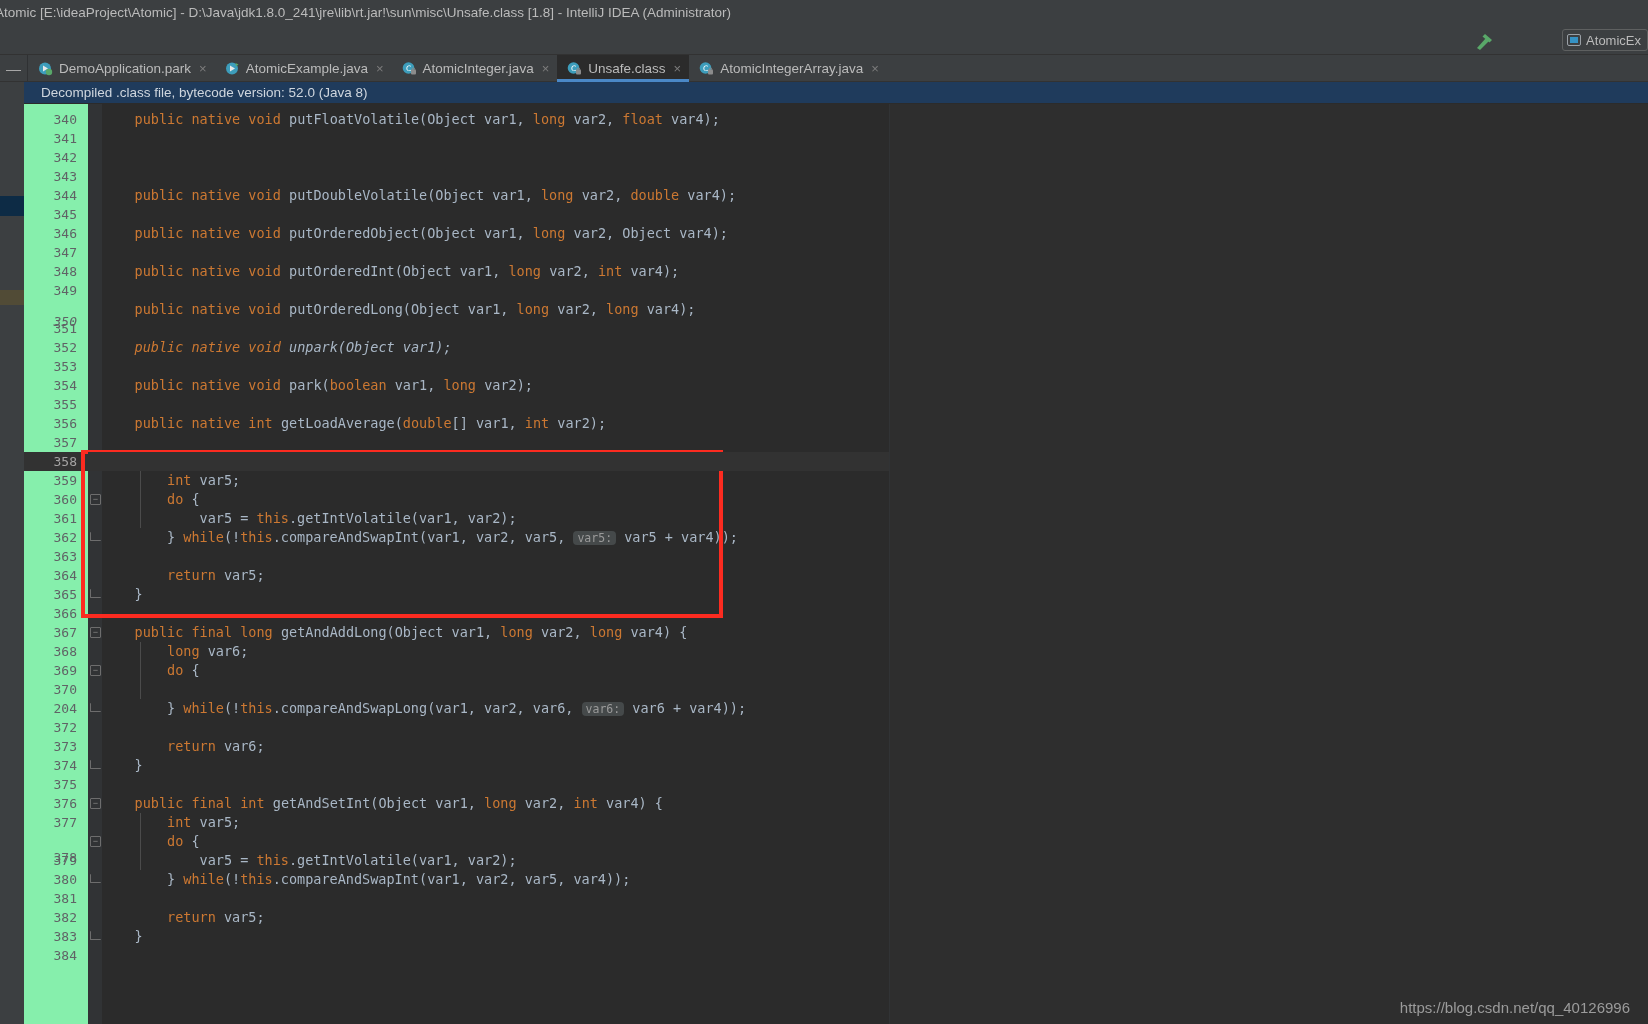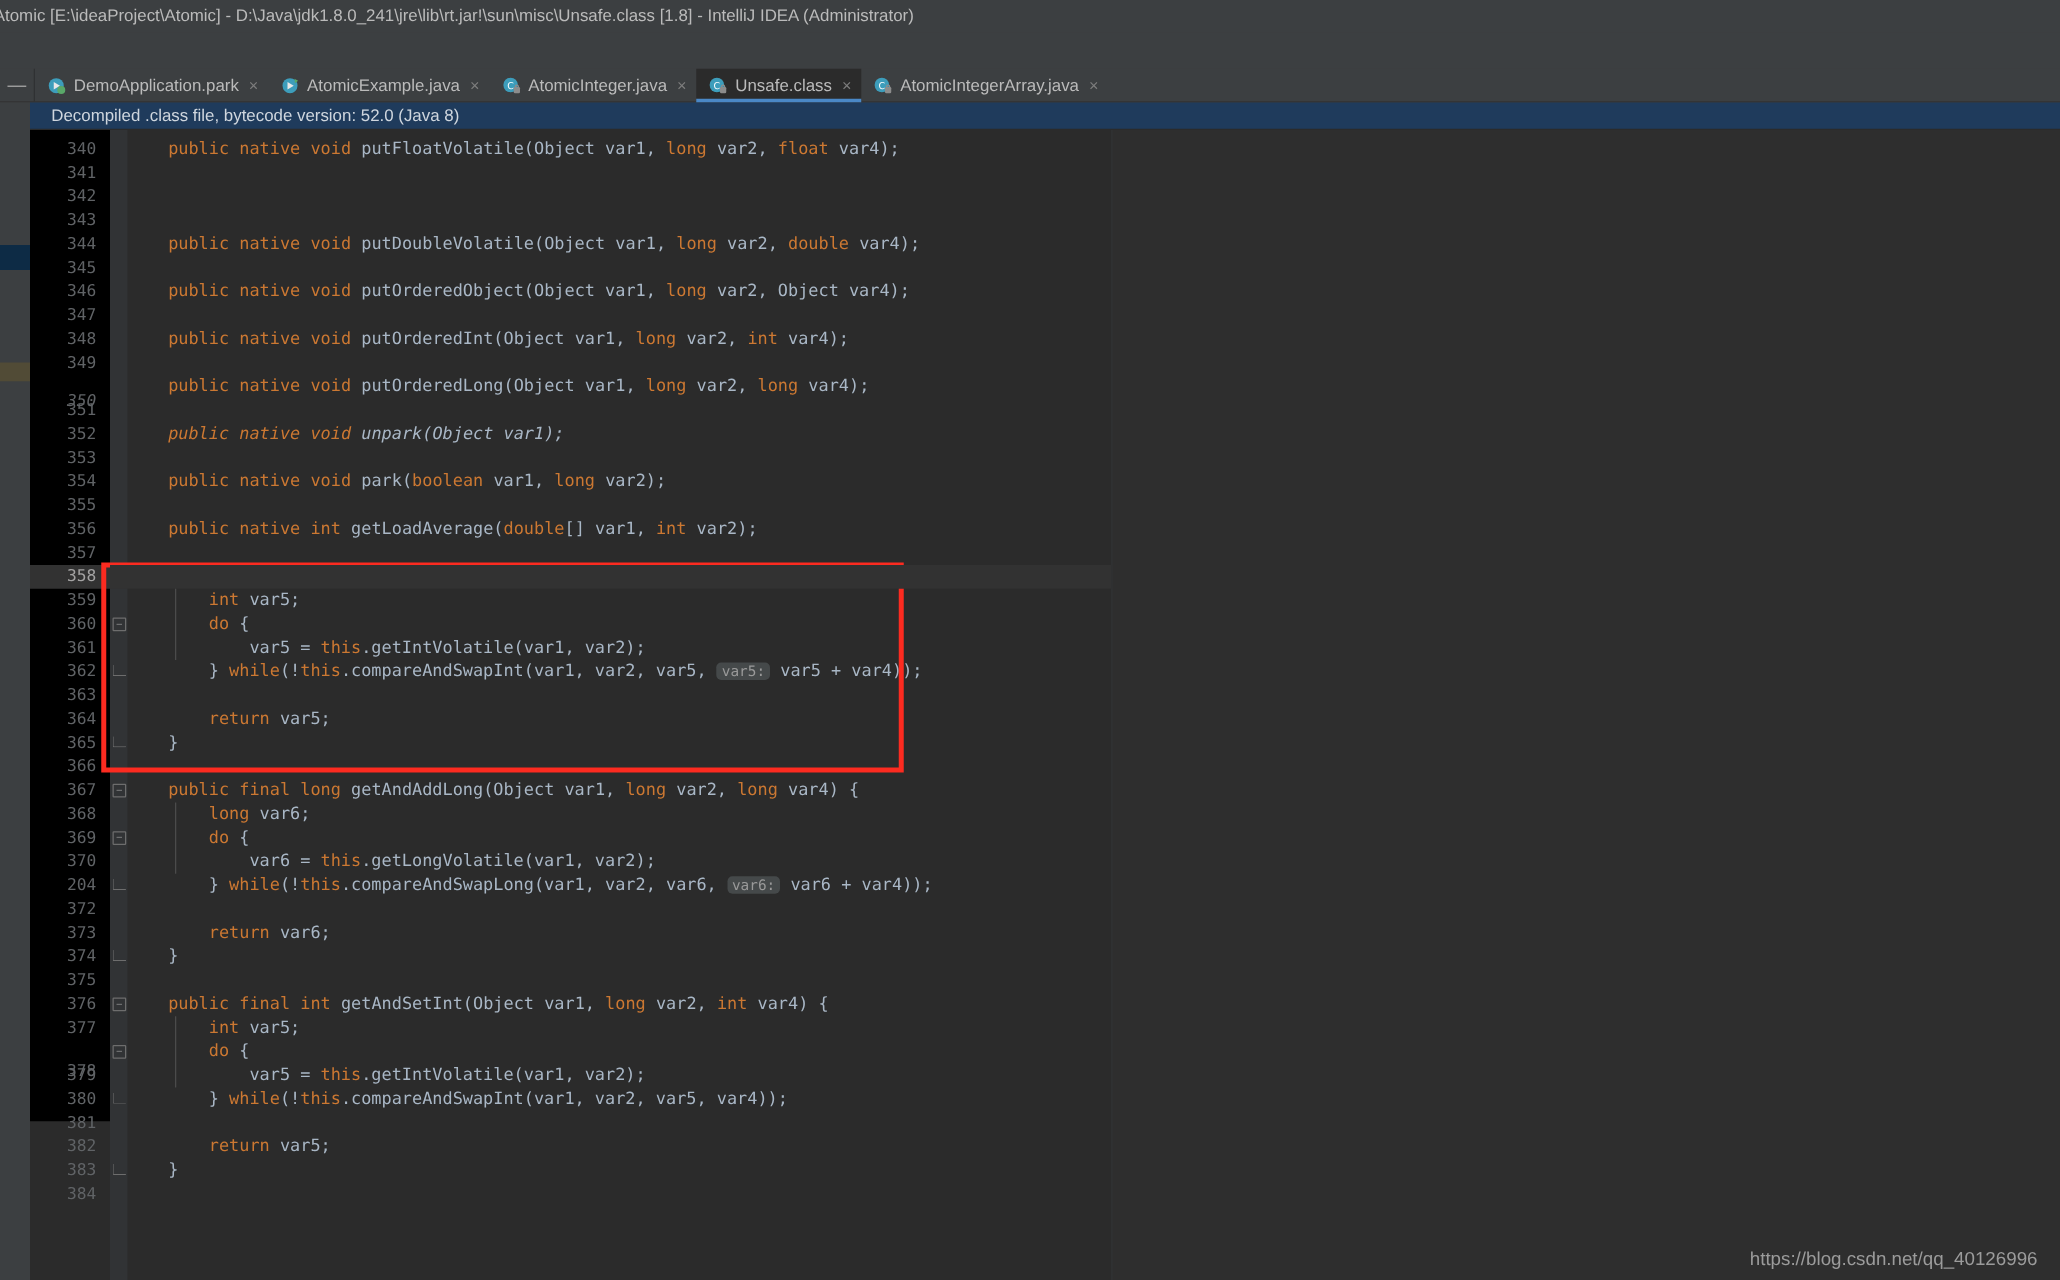--- a/index.html
+++ b/index.html
@@ -73,22 +73,22 @@
   
   .editor {
     position: absolute; left: 0; top: 104px; width: 1648px; height: 920px;
     background: #2b2b2b; overflow: hidden;
   }
   .markerstrip {
     position: absolute; left: 0; top: 0; width: 24px; height: 920px; background: #3c3f41;
   }
   .marker { position: absolute; left: 0; width: 24px; }
   .gutter {
-    position: absolute; left: 24px; top: 0; width: 64px; height: 793px;
-    background: #000000;
+    position: absolute; left: 24px; top: 0; width: 64px; height: 920px;
+    background: #86efac;
   }
   .gutterline {
     position: absolute; left: 0; width: 64px; height: 19px;
     color: #606366; font-family: "DejaVu Sans Mono", monospace; font-size: 13px;
     line-height: 19px; text-align: right; padding-right: 11px;
   }
   .gutterline.cur { color: #a4a3a3; background: #323232; }
   .foldstrip {
     position: absolute; left: 88px; top: 0; width: 14px; height: 920px; background: #313335;
   }
@@ -140,20 +140,32 @@
 </style>
 </head>
 <body>
 
 <div id="app">
 
   <div class="titlebar">
     <span class="txt">Atomic [E:\ideaProject\Atomic] - D:\Java\jdk1.8.0_241\jre\lib\rt.jar!\sun\misc\Unsafe.class [1.8] - IntelliJ IDEA (Administrator)</span>
   </div>
 
+  <div class="navbar">
+    <span class="hammer-icon">
+      <svg width="22" height="20" viewBox="0 0 22 20">
+        <path d="M3 17 L12 7 L15 10 L6 19 Z" fill="#59a869"></path>
+        <path d="M11 3 L18 9 L15.5 11.5 L8.5 5.5 Z" fill="#59a869"></path>
+      </svg>
+    </span>
+    <div class="runcfg">
+      <span class="cfg-ico"></span>
+      <span>AtomicEx</span>
+    </div>
+  </div>
 
   <div class="tabstrip">
     <div class="collapse-btn">—</div>
     <div id="tabs-host" style="display:flex;align-items:stretch;">
         <div class="tab">
           <span class="ficon">
             <svg width="15" height="15" viewBox="0 0 15 15">
               <circle cx="7" cy="7.5" r="6" fill="#3d9dbb"></circle>
               <path d="M5 4.5 L10 7.5 L5 10.5 Z" fill="#e8e8e8"></path>
               <circle cx="11" cy="11" r="3.2" fill="#59a869"></circle>
@@ -307,21 +319,20 @@
         <div class="codeline" style="top: 386px;"><span class="id">        </span><span class="kw">do</span><span class="id"> {</span></div>
         <div class="codeline" style="top: 405px;"><span class="id">            var5 = </span><span class="kw">this</span><span class="id">.getIntVolatile(var1, var2);</span></div>
         <div class="codeline" style="top: 424px;"><span class="id">        } </span><span class="kw">while</span><span class="id">(!</span><span class="kw">this</span><span class="id">.compareAndSwapInt(var1, var2, var5, </span><span class="inlay">var5:</span><span class="id"> var5 + var4));</span></div>
         <div class="codeline" style="top: 443px;"></div>
         <div class="codeline" style="top: 462px;"><span class="id">        </span><span class="kw">return</span><span class="id"> var5;</span></div>
         <div class="codeline" style="top: 481px;"><span class="id">    }</span></div>
         <div class="codeline" style="top: 500px;"></div>
         <div class="codeline" style="top: 519px;"><span class="id">    </span><span class="kw">public</span><span class="id"> </span><span class="kw">final</span><span class="id"> </span><span class="kw">long</span><span class="id"> </span><span class="id">getAndAddLong</span><span class="id">(Object var1, </span><span class="kw">long</span><span class="id"> var2, </span><span class="kw">long</span><span class="id"> var4) {</span></div>
         <div class="codeline" style="top: 538px;"><span class="id">        </span><span class="kw">long</span><span class="id"> var6;</span></div>
         <div class="codeline" style="top: 557px;"><span class="id">        </span><span class="kw">do</span><span class="id"> {</span></div>
-        <div class="codeline" style="top: 576px;"><span class="id">            var6 = </span><span class="kw">this</span><span class="id">.getLongVolatile(var1, var2);</span></div>
         <div class="codeline" style="top: 595px;"><span class="id">        } </span><span class="kw">while</span><span class="id">(!</span><span class="kw">this</span><span class="id">.compareAndSwapLong(var1, var2, var6, </span><span class="inlay">var6:</span><span class="id"> var6 + var4));</span></div>
         <div class="codeline" style="top: 614px;"></div>
         <div class="codeline" style="top: 633px;"><span class="id">        </span><span class="kw">return</span><span class="id"> var6;</span></div>
         <div class="codeline" style="top: 652px;"><span class="id">    }</span></div>
         <div class="codeline" style="top: 671px;"></div>
         <div class="codeline" style="top: 690px;"><span class="id">    </span><span class="kw">public</span><span class="id"> </span><span class="kw">final</span><span class="id"> </span><span class="kw">int</span><span class="id"> </span><span class="id">getAndSetInt</span><span class="id">(Object var1, </span><span class="kw">long</span><span class="id"> var2, </span><span class="kw">int</span><span class="id"> var4) {</span></div>
         <div class="codeline" style="top: 709px;"><span class="id">        </span><span class="kw">int</span><span class="id"> var5;</span></div>
         <div class="codeline" style="top: 728px;"><span class="id">        </span><span class="kw">do</span><span class="id"> {</span></div>
         <div class="codeline" style="top: 747px;"><span class="id">            var5 = </span><span class="kw">this</span><span class="id">.getIntVolatile(var1, var2);</span></div>
         <div class="codeline" style="top: 766px;"><span class="id">        } </span><span class="kw">while</span><span class="id">(!</span><span class="kw">this</span><span class="id">.compareAndSwapInt(var1, var2, var5, var4));</span></div>

